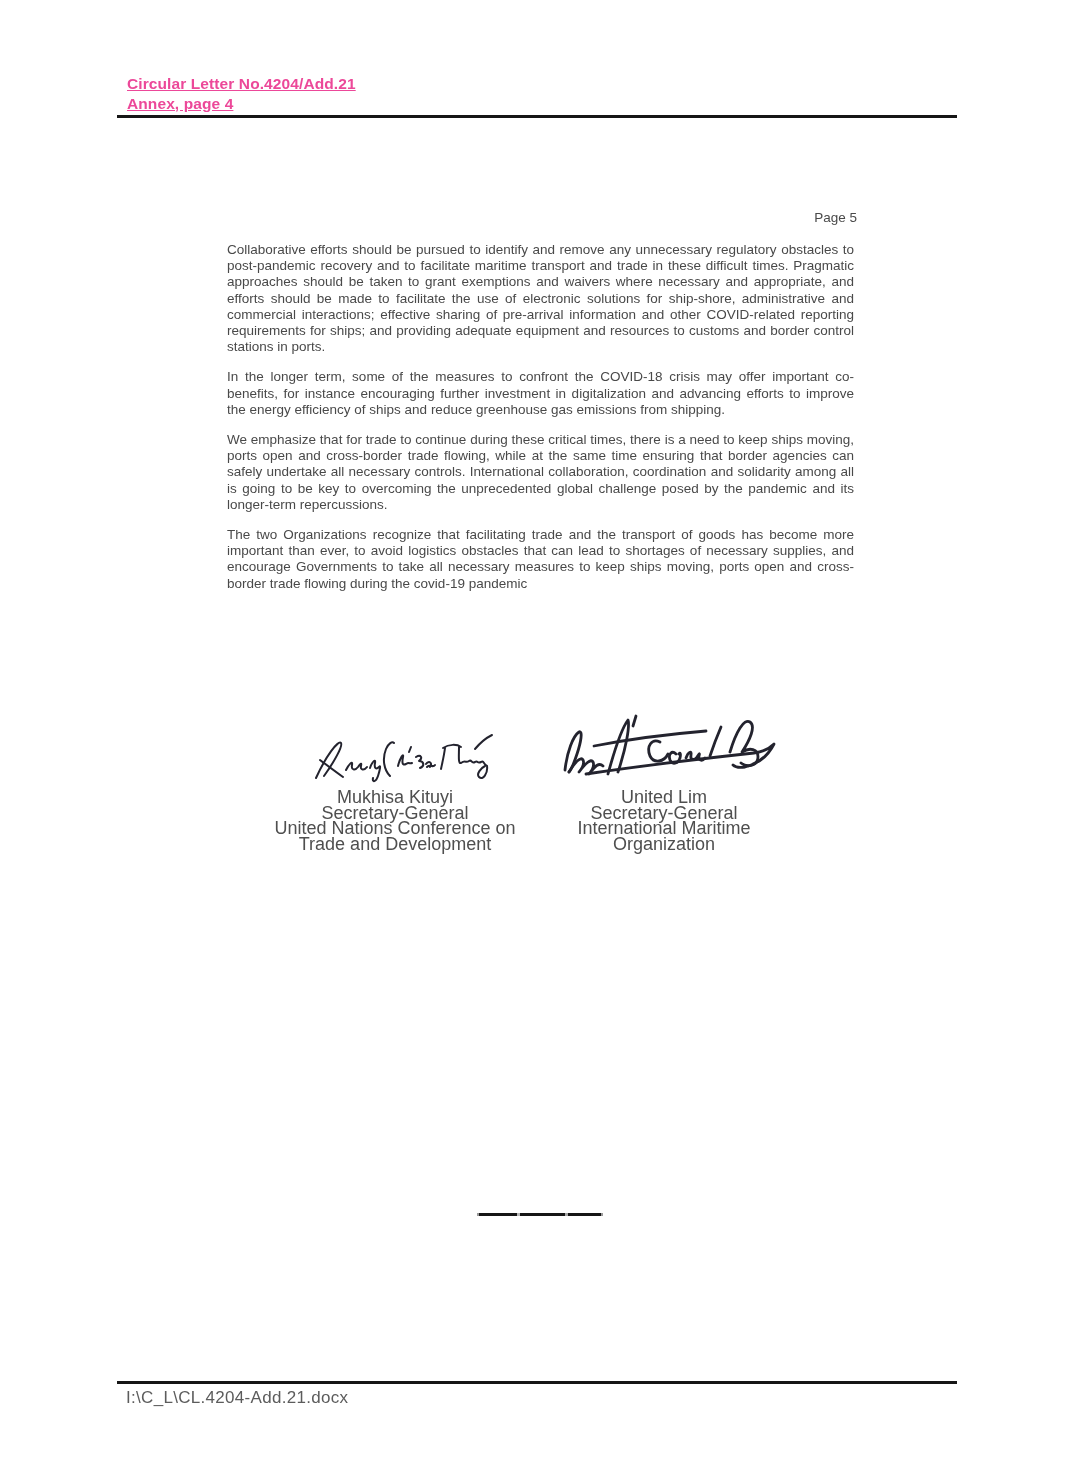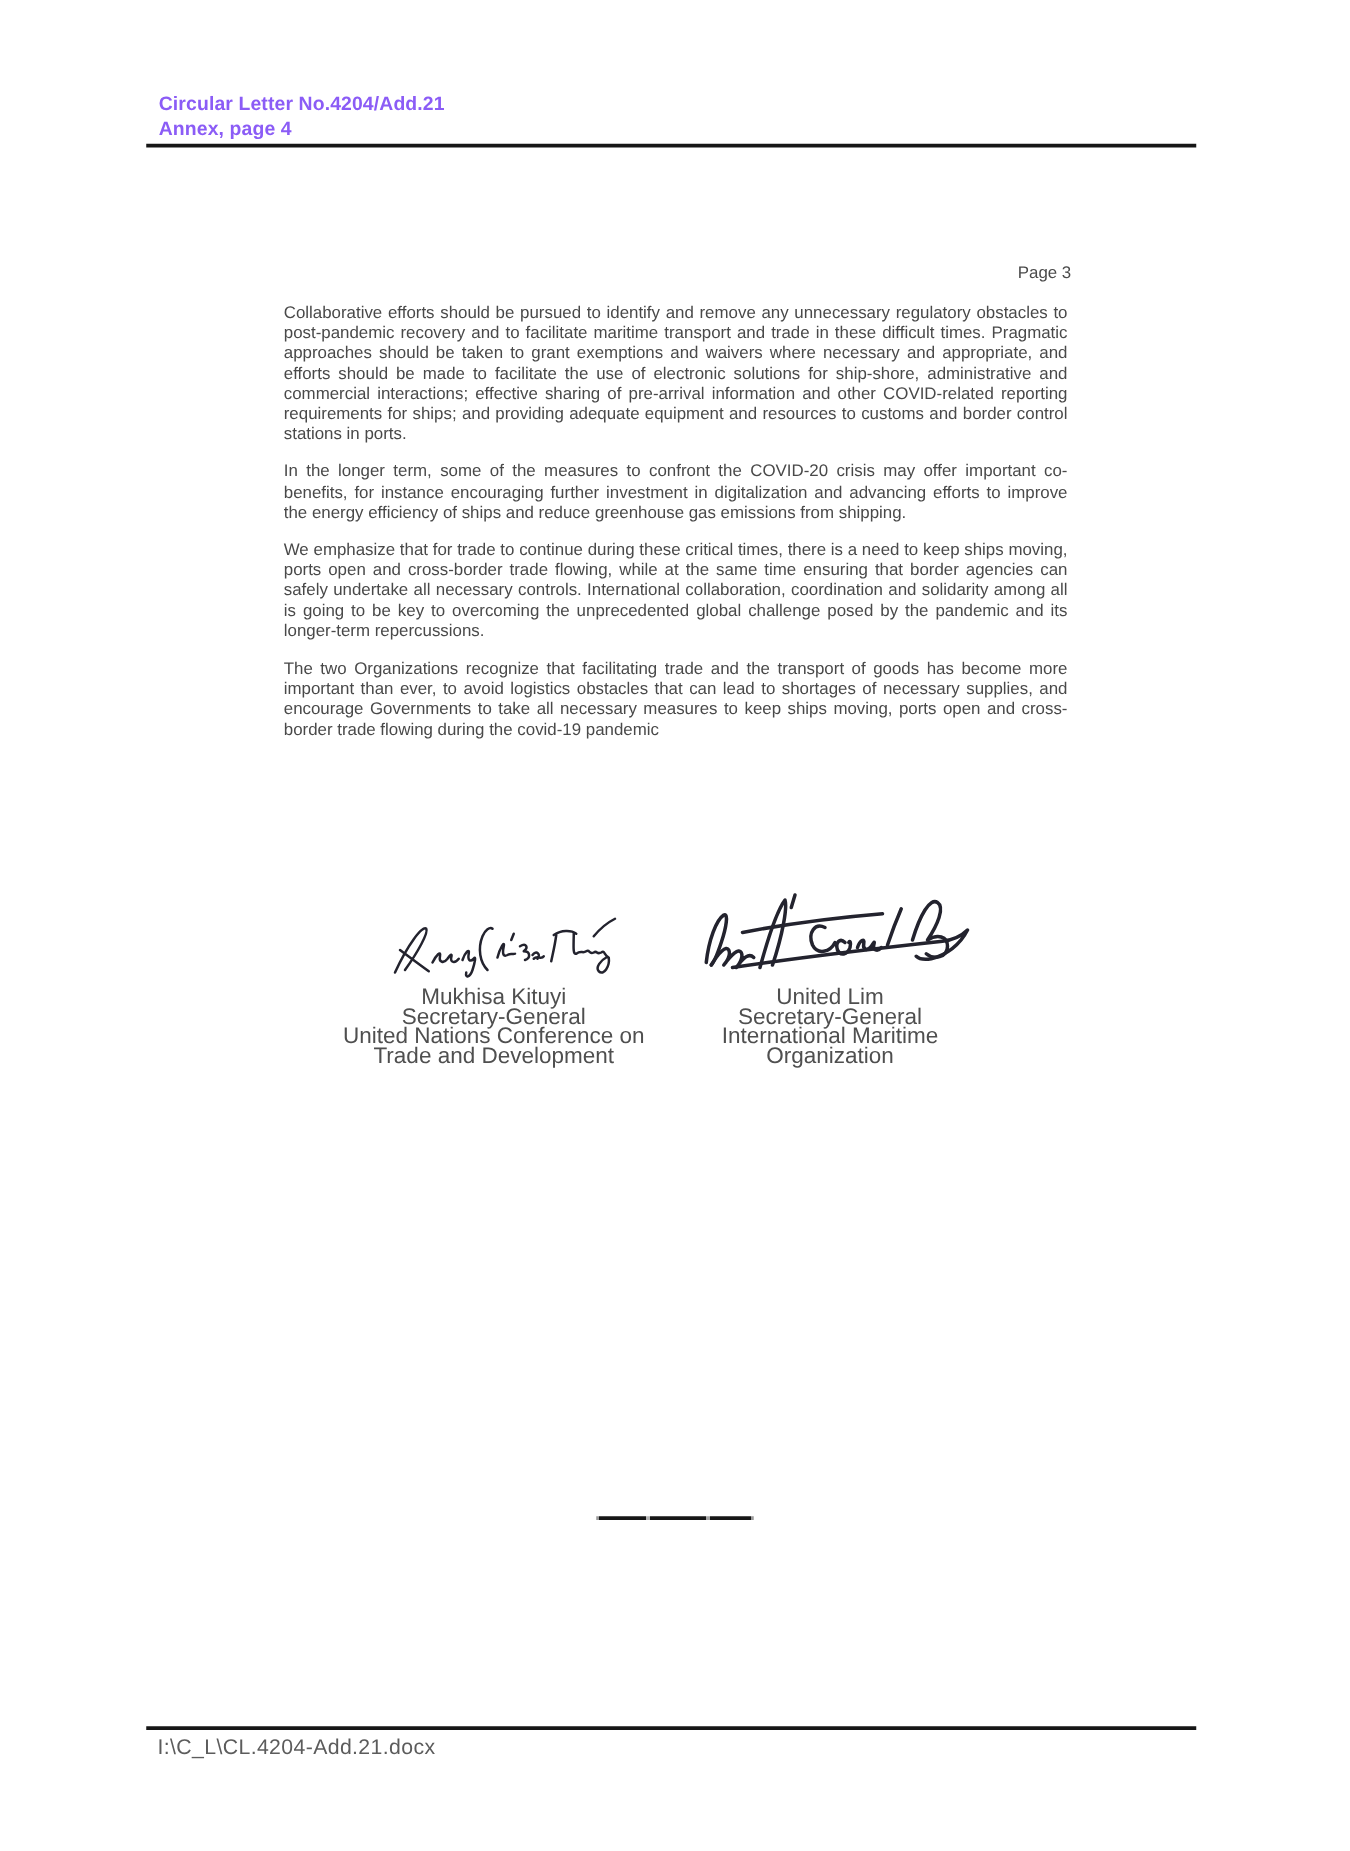--- a/index.html
+++ b/index.html
@@ -6,22 +6,22 @@
   .page{
     position:relative;
     width:1080px;height:1481px;
     background:#ffffff;
     font-family:"Liberation Sans","DejaVu Sans",sans-serif;
     overflow:hidden;
   }
   
   .doc-header{
     position:absolute;left:127px;top:74px;
-    font-size:15.5px;font-weight:bold;color:#8b5cf6;
-    line-height:19.5px;letter-spacing:0.1px;
+    font-size:15.5px;font-weight:bold;color:#ec4899;
+    line-height:19.5px;letter-spacing:0.1px;text-decoration:underline;
   }
   .header-rule{
     position:absolute;left:117px;top:115px;
     width:840px;height:3px;background:#161616;
   }
   
   .page-number{
     position:absolute;left:227px;top:210px;width:630px;
     text-align:right;font-size:13.5px;color:#4a4a4a;
   }
@@ -64,25 +64,25 @@
 <body>
 
 <div class="page">
 
   <div class="doc-header">
     <div>Circular Letter No.4204/Add.21</div>
     <div>Annex, page 4</div>
   </div>
   <div class="header-rule"></div>
 
-  <div class="page-number">Page 3</div>
+  <div class="page-number">Page 5</div>
 
   <div class="body-text">
     <p>Collaborative efforts should be pursued to identify and remove any unnecessary regulatory obstacles to post-pandemic recovery and to facilitate maritime transport and trade in these difficult times. Pragmatic approaches should be taken to grant exemptions and waivers where necessary and appropriate, and efforts should be made to facilitate the use of electronic solutions for ship-shore, administrative and commercial interactions; effective sharing of pre-arrival information and other COVID-related reporting requirements for ships; and providing adequate equipment and resources to customs and border control stations in ports.</p>
-    <p>In the longer term, some of the measures to confront the COVID-20 crisis may offer important co-benefits, for instance encouraging further investment in digitalization and advancing efforts to improve the energy efficiency of ships and reduce greenhouse gas emissions from shipping.</p>
+    <p>In the longer term, some of the measures to confront the COVID-18 crisis may offer important co-benefits, for instance encouraging further investment in digitalization and advancing efforts to improve the energy efficiency of ships and reduce greenhouse gas emissions from shipping.</p>
     <p>We emphasize that for trade to continue during these critical times, there is a need to keep ships moving, ports open and cross-border trade flowing, while at the same time ensuring that border agencies can safely undertake all necessary controls. International collaboration, coordination and solidarity among all is going to be key to overcoming the unprecedented global challenge posed by the pandemic and its longer-term repercussions.</p>
     <p>The two Organizations recognize that facilitating trade and the transport of goods has become more important than ever, to avoid logistics obstacles that can lead to shortages of necessary supplies, and encourage Governments to take all necessary measures to keep ships moving, ports open and cross-border trade flowing during the covid-19 pandemic</p>
   </div>
 
   <svg class="sig-svg sig-svg-left" width="185" height="64" viewBox="0 0 185 64">
     <path d="M4,52 C14,30 26,14 29,17 C31,20 22,36 12,50"></path>
     <path d="M8,34 C16,40 24,46 31,51"></path>
     <path d="M34,44 C37,38 41,34 40,39 C39,44 43,45 46,41 C48,38 50,36 49,40 C48,44 52,45 55,41"></path>
     <path d="M58,42 C60,36 64,32 63,37 C62,42 64,44 67,41 C69,38 68,44 66,50 C64,56 60,57 61,52"></path>
     <path d="M78,50 C72,44 70,33 74,23 C76,18 80,15 82,17"></path>

